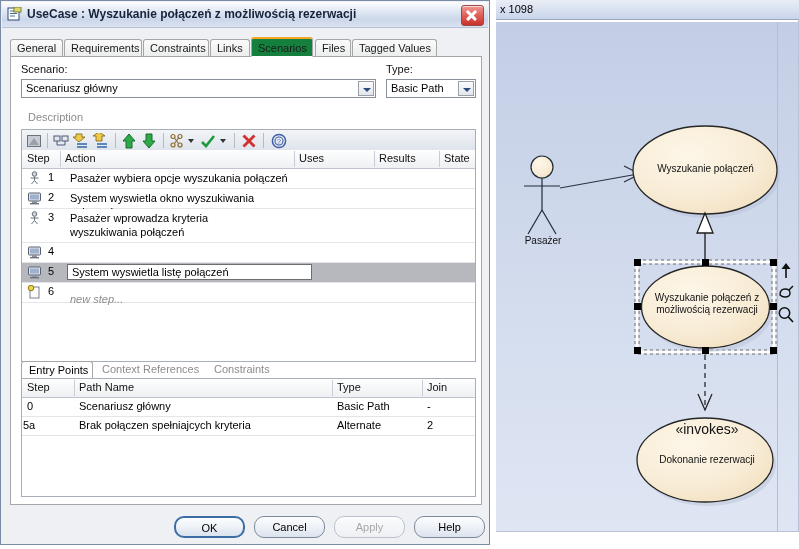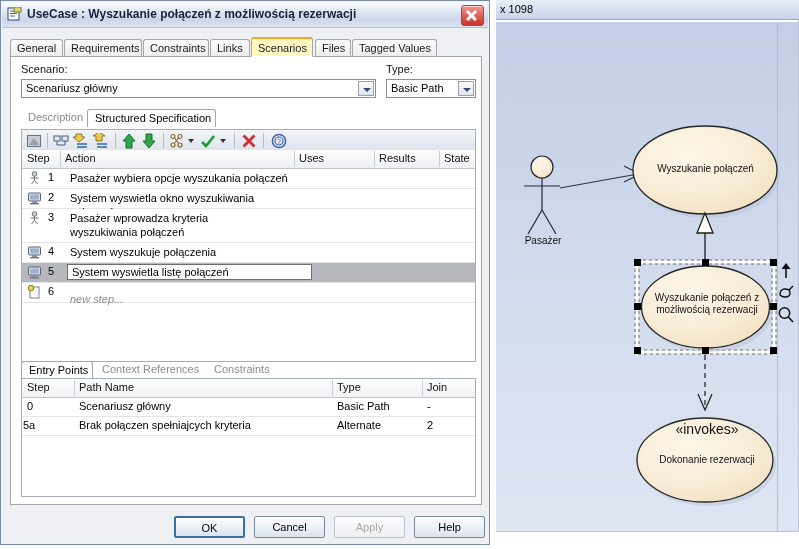--- a/index.html
+++ b/index.html
@@ -94,21 +94,21 @@
     position: absolute; top: 2px; height: 17px; line-height: 17px;
     padding: 0 6px; font-size: 11px;
     background: linear-gradient(to bottom,#fbfbfb,#eceded);
     border: 1px solid #a6a6a6; border-bottom: none;
     border-radius: 3px 3px 0 0;
     color: #1a1a1a; box-sizing: border-box; cursor: pointer;
     white-space: nowrap;
   }
   .tab.active {
     top: 0; height: 20px; line-height: 19px;
-    background: #fef9c3; border-top: 2px solid #f5a623;
+    background: #15803d; border-top: 2px solid #f5a623;
     border-bottom: 1px solid #ffffff;
     z-index: 5; font-weight: normal;
   }
 
   
   #body-panel {
     position: absolute; left: 9px; top: 56px; width: 472px; height: 448px;
     background: #ffffff;
     border: 1px solid #a6a6a6; border-top: none;
     box-sizing: border-box;
@@ -214,21 +214,21 @@
   .ep-head .hsep { position: absolute; top: 1px; width: 1px; height: 16px; background: #c8ccd4; }
   .eprow { position: relative; height: 18px; border-bottom: 1px solid #e3e5e9; }
   .eprow .c { position: absolute; top: 2px; font-size: 11px; color: #000; }
 
   
   #btnbar { position: absolute; left: 1px; top: 507px; width: 486px; height: 37px; }
   .dbtn {
     position: absolute; top: 8px; height: 22px; width: 71px;
     font-size: 11px; line-height: 21px; text-align: center;
     background: linear-gradient(to bottom,#fcfdfe 0%,#eff3f8 45%,#dbe3ee 100%);
-    border: 1px solid #7c899c; border-radius: 2px;
+    border: 1px solid #7c899c; border-radius: 10px;
     box-sizing: border-box; cursor: pointer; color: #000;
   }
   .dbtn.default { border: 2px solid #3b6ea5; }
   .dbtn.disabled { color: #a8a8a8; border-color: #bcc2cb;
     background: linear-gradient(to bottom,#fafbfc,#eef0f3); cursor: default; }
 </style>
 </head>
 <body>
 
 <div id="root">
@@ -368,21 +368,20 @@
         <span class="val">Scenariusz główny</span>
         <span class="arrowbox"></span>
       </div>
       <div class="combo" style="left:375px; top:22px; width:90px;">
         <span class="val">Basic Path</span>
         <span class="arrowbox"></span>
       </div>
 
       <div id="inner-tabs">
         <div class="itab inactive" style="left:0px;  width:64px;"><span>Description</span></div>
-        <div class="itab iactive" style="left:66px; width:129px;"><span>Structured Specification</span></div>
       </div>
 
       <div id="steps-toolbar">
         <svg class="tbicon" style="left:4px;" viewBox="0 0 16 16">
           <rect x="1.5" y="2.5" width="13" height="11" fill="#c8ccd4" stroke="#6d737c"></rect>
           <polygon points="3,12 8,5 13,12" fill="#9aa0a9"></polygon>
         </svg>
         <div class="tbsep" style="left:25px;"></div>
         <svg class="tbicon" style="left:31px;" viewBox="0 0 16 16">
           <rect x="1" y="3" width="6" height="5" fill="#e4e7ec" stroke="#4b5b77"></rect>
@@ -484,21 +483,20 @@
         </div>
 
         <div class="srow" style="height:19px;">
           <svg class="icn" viewBox="0 0 15 14">
             <rect x="1.5" y="2" width="12" height="8" rx="1" fill="#dfe4ec" stroke="#5a6270"></rect>
             <rect x="3" y="3.5" width="9" height="5" fill="#9fb2cc"></rect>
             <rect x="5" y="10" width="5" height="2" fill="#8d94a0"></rect>
             <rect x="3" y="12" width="9" height="1.4" fill="#6d737c"></rect>
           </svg>
           <span class="num">4</span>
-          <span class="act">System wyszukuje połączenia</span>
         </div>
 
         <div class="srow selected" style="height:19px;">
           <svg class="icn" viewBox="0 0 15 14">
             <rect x="1.5" y="2" width="12" height="8" rx="1" fill="#dfe4ec" stroke="#5a6270"></rect>
             <rect x="3" y="3.5" width="9" height="5" fill="#9fb2cc"></rect>
             <rect x="5" y="10" width="5" height="2" fill="#8d94a0"></rect>
             <rect x="3" y="12" width="9" height="1.4" fill="#6d737c"></rect>
           </svg>
           <span class="num">5</span>

